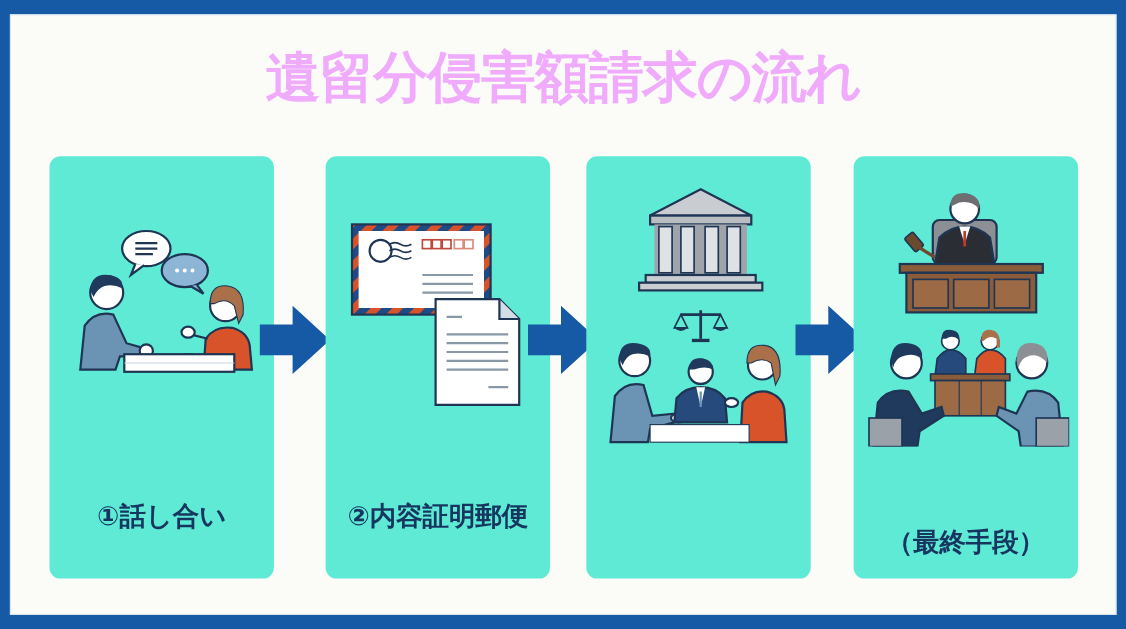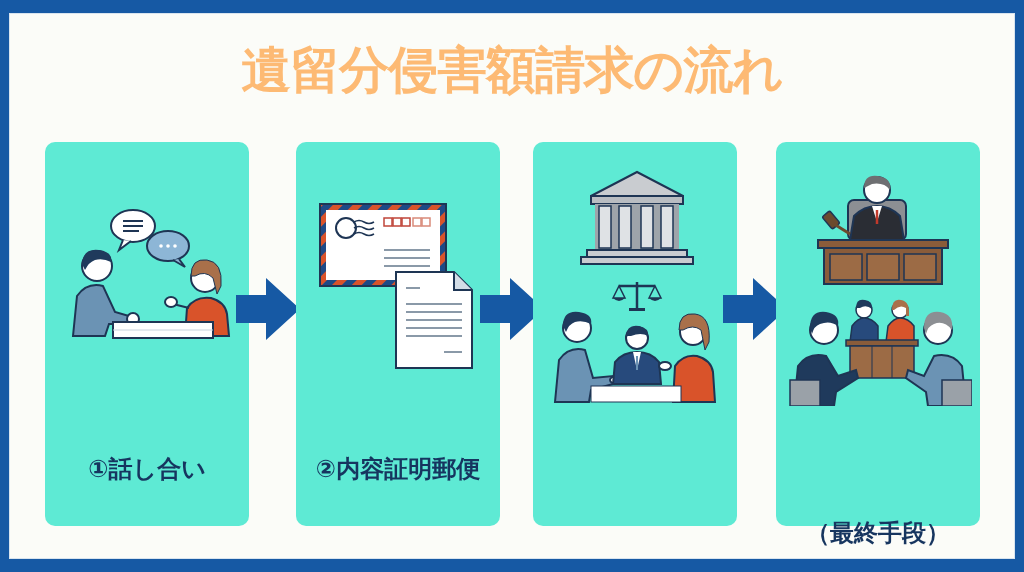--- a/index.html
+++ b/index.html
@@ -14,21 +14,21 @@
     left: 9px; top: 13px; width: 1006px; height: 546px;
     background: #fbfcf8;
     border: 1px solid #d8e4ef;
   }
   .title {
     position: absolute;
     left: 0; right: 0; top: 40px;
     text-align: center;
     font-size: 50px;
     font-weight: bold;
-    color: #fdba74;
+    color: #f0abfc;
     letter-spacing: -1px;
     line-height: 60px;
   }
   .step {
     position: absolute;
     top: 142px;
     width: 204px;
     height: 384px;
     background: #5eead4;
     border-radius: 10px;
@@ -210,14 +210,14 @@
     <circle cx="36" cy="160" r="14" fill="#fff" stroke="#1e3554" stroke-width="2"></circle>
     <path d="M22 158 Q22 140 38 142 Q52 144 50 156 Q42 150 32 154 Q26 156 24 164 Z" fill="#1f3a5c"></path>
     <path d="M6 236 L10 196 Q20 182 38 186 L50 206 L68 200 L70 208 L48 222 L46 236 Z" fill="#1f3a5c" stroke="#1e3554" stroke-width="2"></path>
     <rect x="2" y="210" width="30" height="26" fill="#9aa1a8" stroke="#1e3554" stroke-width="1.5"></rect>
 
     <circle cx="150" cy="160" r="14" fill="#fff" stroke="#1e3554" stroke-width="2"></circle>
     <path d="M136 158 Q136 140 152 142 Q166 144 164 160 Q156 150 146 154 Q140 156 138 164 Z" fill="#8c8f93"></path>
     <path d="M178 236 L174 196 Q164 182 146 186 L136 206 L120 200 L118 208 L138 222 L140 236 Z" fill="#6b93b4" stroke="#1e3554" stroke-width="2"></path>
     <rect x="154" y="210" width="30" height="26" fill="#9aa1a8" stroke="#1e3554" stroke-width="1.5"></rect>
   </svg>
-  <div class="step-label" style="top:334px;margin-top:40px;">（最終手段）</div>
+  <div class="step-label" style="top:334px;">（最終手段）</div>
 </div>
 
 </body></html>

